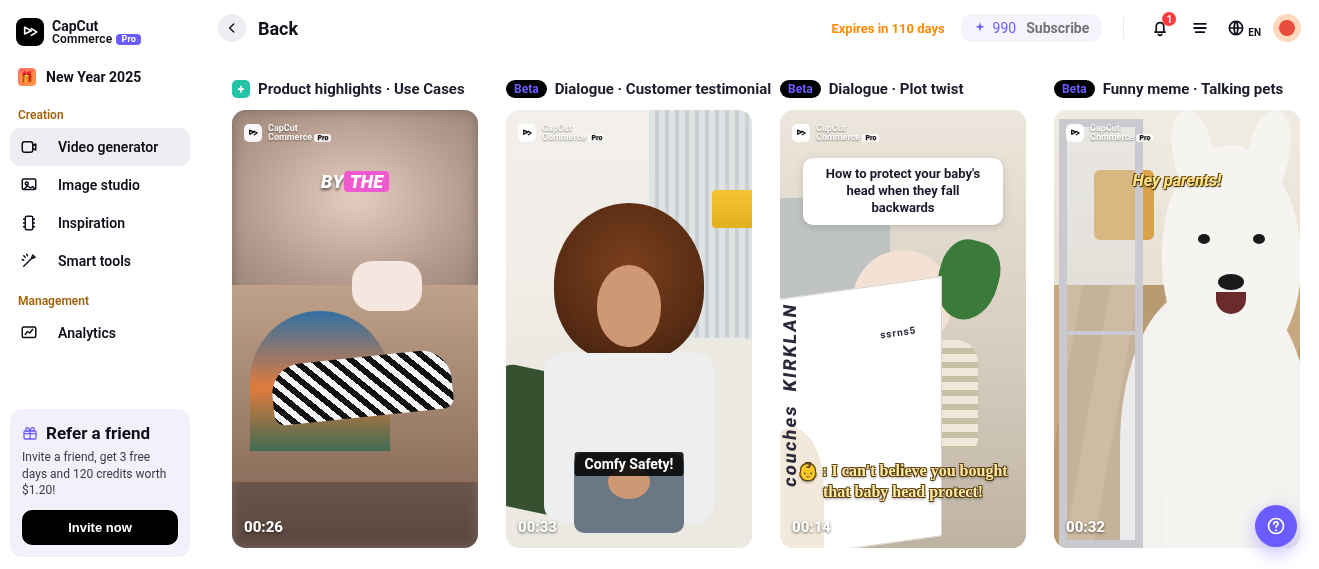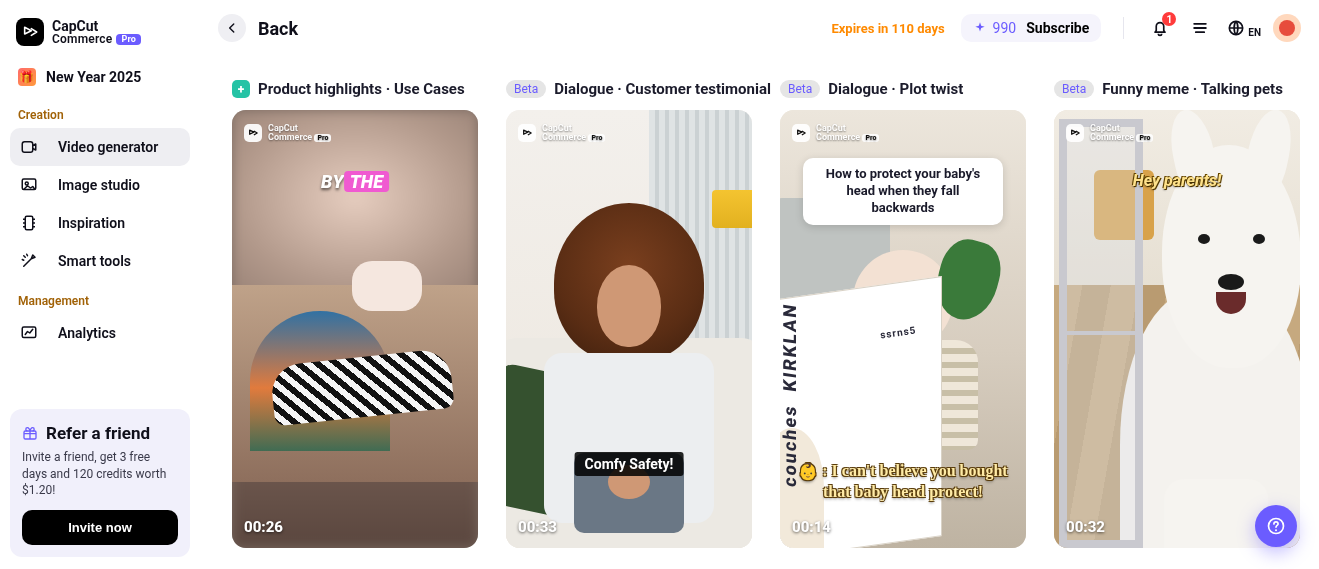--- a/index.html
+++ b/index.html
@@ -36,35 +36,35 @@
 
 
 .main { flex:1; display:flex; flex-direction:column; }
 .topbar { height:56px; display:flex; align-items:center; padding:0 18px; gap:12px; }
 .back-btn { width:28px; height:28px; border-radius:50%; background:#efeff3; display:flex; align-items:center; justify-content:center; cursor:pointer; }
 .back-label { font-size:18px; font-weight:700; cursor:pointer; }
 .top-spacer { flex:1; }
 .expires { color:#ff8a00; font-weight:700; font-size:13px; margin-right:4px; }
 .credits-sub { display:flex; align-items:center; gap:10px; background:#f5f4fc; border-radius:10px; padding:6px 12px; }
 .credits { display:flex; align-items:center; gap:6px; color:#6b5cff; font-weight:400; font-size:14px; }
-.subscribe { color:#000000; font-weight:700; font-size:14px; cursor:pointer; }
+.subscribe { color:#737373; font-weight:700; font-size:14px; cursor:pointer; }
 .divider-v { width:1px; height:22px; background:#e6e6ee; margin:0 10px; }
 .top-icon { width:28px; height:28px; display:flex; align-items:center; justify-content:center; cursor:pointer; position:relative; }
 .notif-badge { position:absolute; top:-2px; right:-2px; background:#ff3b3b; color:#fff; font-size:10px; font-weight:700; min-width:14px; height:14px; border-radius:7px; display:flex; align-items:center; justify-content:center; padding:0 3px;}
 .globe-en { display:flex; align-items:center; gap:2px; cursor:pointer; }
 .globe-en .en { font-size:10px; font-weight:700; margin-top:8px; }
 .avatar { width:28px; height:28px; border-radius:50%; background:#ffd8bd; display:flex; align-items:center; justify-content:center; cursor:pointer; }
 .avatar-inner { width:16px; height:16px; border-radius:50%; background:#e74c3c; }
 
 
 .cards { display:flex; gap:28px; padding:22px 18px 0 32px; }
 .card { width:246px; display:flex; flex-direction:column; }
 .card-head { display:flex; align-items:center; gap:8px; margin-bottom:10px; height:22px; }
 .badge-new { width:18px; height:18px; border-radius:5px; background:#25c3a5; color:#fff; font-size:12px; font-weight:800; display:flex; align-items:center; justify-content:center; }
-.badge-beta { background:#e5e5e5; color:#6b5cff; font-size:12px; font-weight:400; padding:2px 8px; border-radius:9px; }
+.badge-beta { background:#000000; color:#6b5cff; font-size:12px; font-weight:700; padding:2px 8px; border-radius:9px; }
 .card-title { font-size:15px; font-weight:700; color:#1b1b2b; white-space:nowrap; }
 
 .thumb { width:246px; height:438px; border-radius:14px; overflow:hidden; position:relative; background:#888; cursor:pointer; }
 .thumb .wm { position:absolute; top:14px; left:12px; display:flex; align-items:center; gap:6px; color:#fff; opacity:.92; }
 .thumb .wm-mark { width:18px; height:18px; border-radius:5px; background:#fff; color:#000; display:flex; align-items:center; justify-content:center; font-size:10px; font-weight:800; }
 .thumb .wm-text { display:flex; flex-direction:column; line-height:1; font-size:9px; font-weight:700; text-shadow:0 1px 2px rgba(0,0,0,.5); }
 .wm-pro { background:#fff; color:#000; font-size:7px; font-weight:800; padding:0 3px; border-radius:3px; align-self:flex-start; margin-top:1px; }
 
 .dur { position:absolute; left:12px; bottom:12px; color:#fff; font-weight:800; font-size:15px; text-shadow:0 1px 3px rgba(0,0,0,.6); }
 

